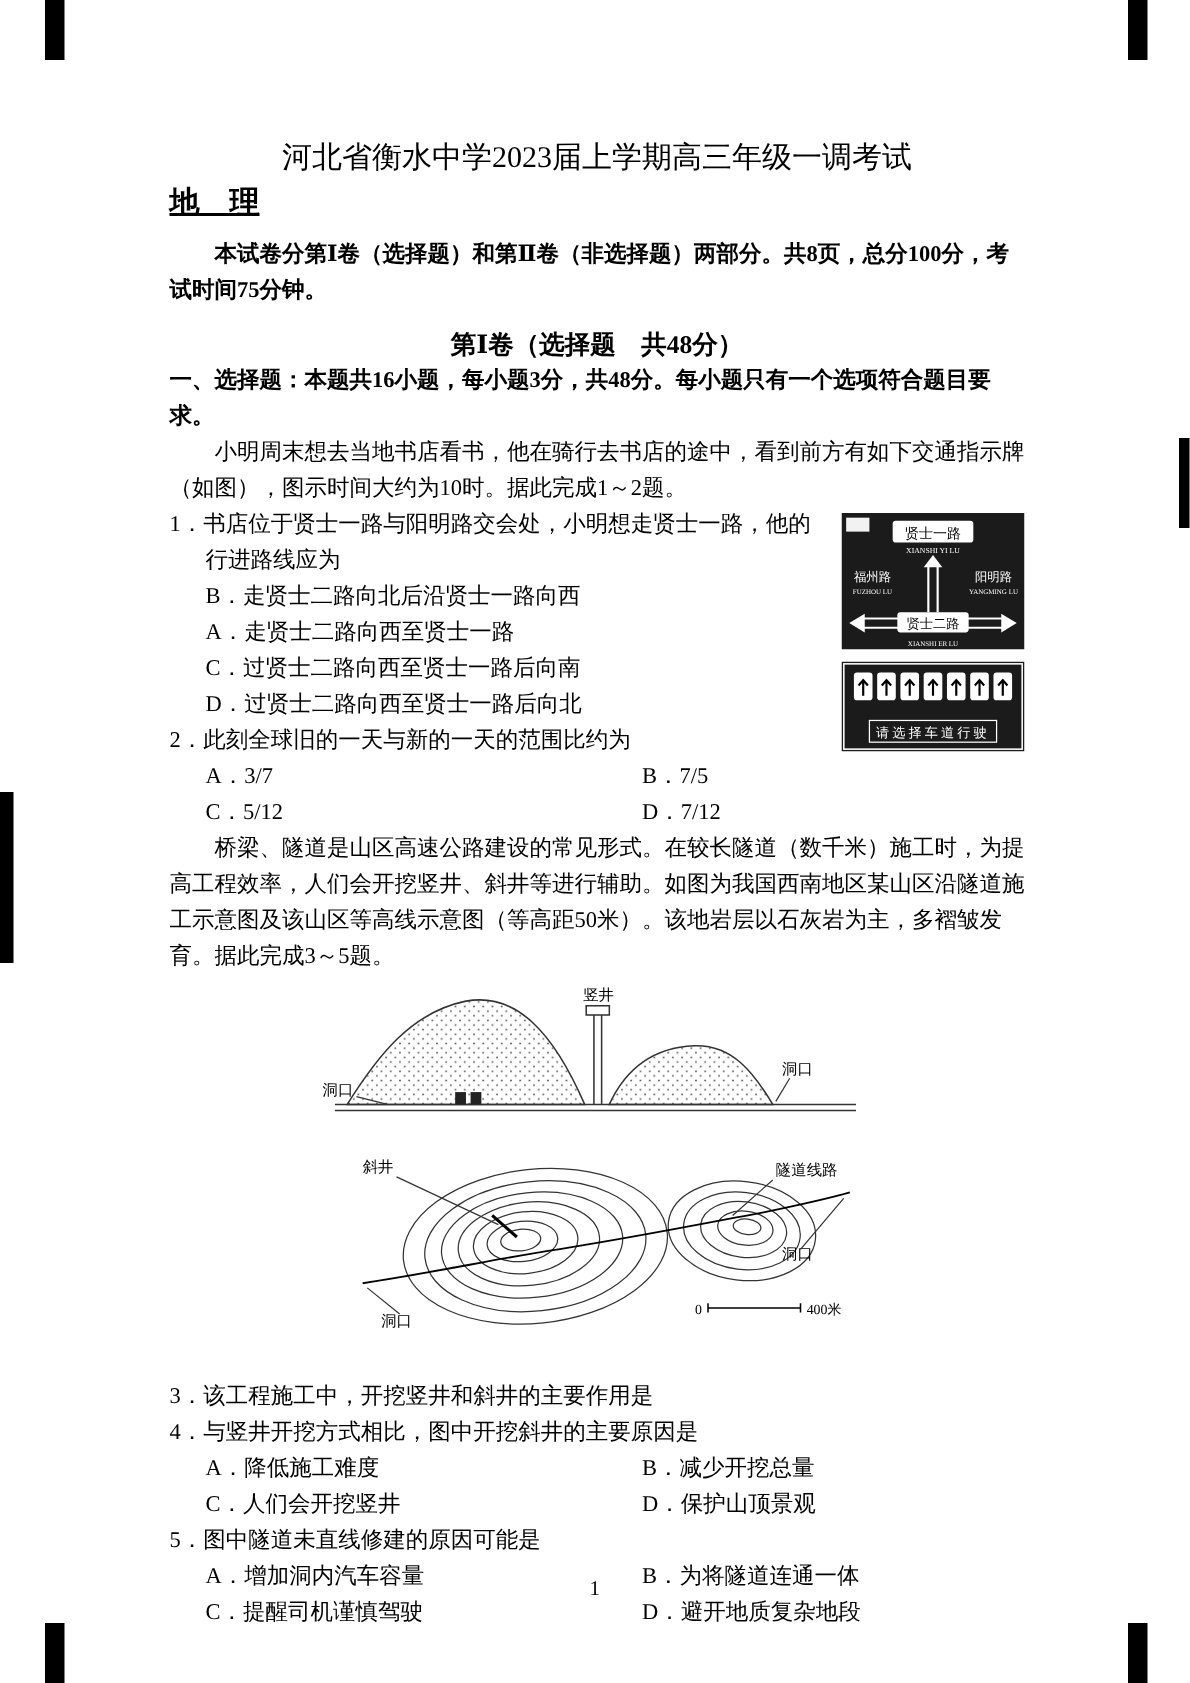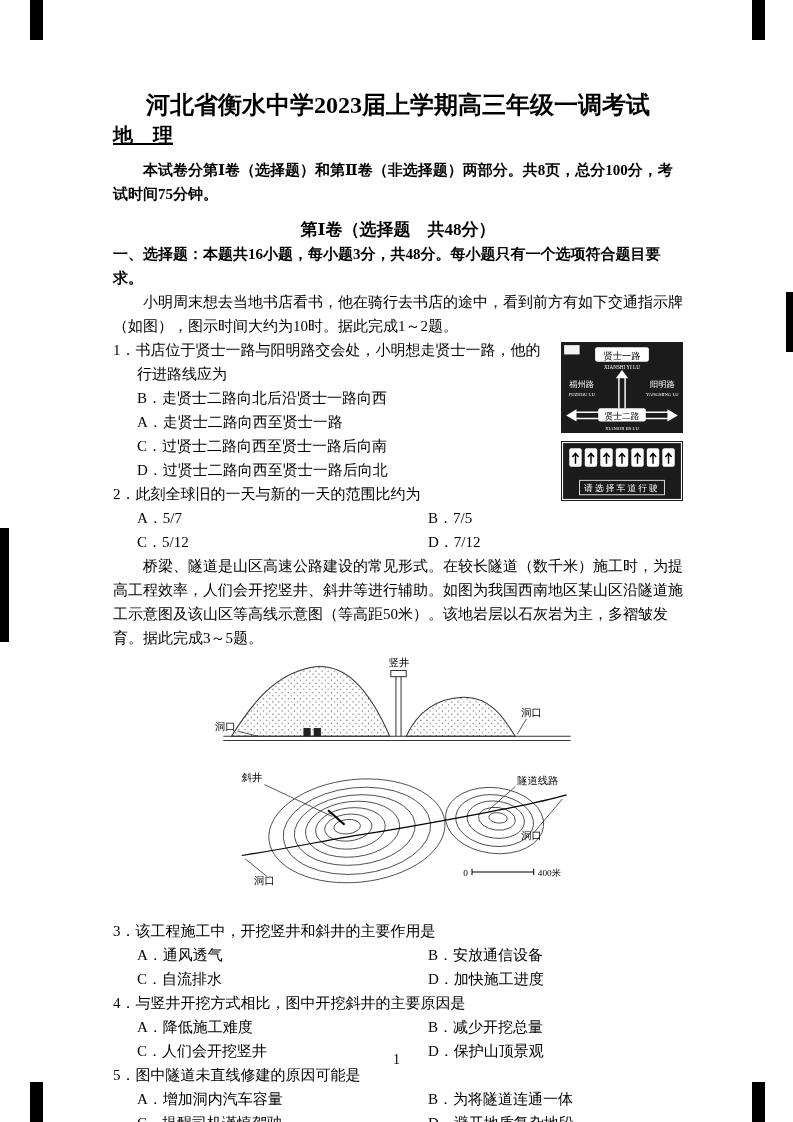--- a/index.html
+++ b/index.html
@@ -1,21 +1,21 @@
 <!DOCTYPE html>
 <html><head>
 <meta charset="utf-8">
 <title>Exam Page</title>
 <style>
   * { margin:0; padding:0; box-sizing:border-box; }
   html,body { width:793px; height:1122px; background:#ffffff; }
   body { font-family:"Liberation Serif","DejaVu Serif",serif; color:#000; position:relative; overflow:hidden; }
   .mark { position:absolute; background:#000; }
   .page { position:absolute; left:113px; top:90px; width:570px; font-size:15px; line-height:24px; }
-  .title { font-size:24px; font-weight:bold; text-align:center; line-height:30px; }
+  .title { font-size:20px; font-weight:normal; text-align:center; line-height:30px; }
   .subject { font-size:20px; font-weight:bold; text-align:left; line-height:30px; margin-bottom:8px;text-decoration:underline; }
   .intro { font-weight:bold; text-indent:2em; margin-bottom:2px; }
   .section { font-size:17px; font-weight:bold; text-align:center; margin:12px 0 0; }
   .instruction { font-weight:bold; }
   .para { text-indent:2em; }
   .opt { padding-left:24px; }
   .optgrid { padding-left:24px; display:grid; grid-template-columns:291px 1fr; }
   .qblock { overflow:visible; }
   .sign { float:right; width:122px; margin:4px 0 4px 10px; }
   .sign svg { display:block; }
@@ -111,21 +111,21 @@
       <p class="opt">行进路线应为</p>
       <p class="opt">B．走贤士二路向北后沿贤士一路向西</p>
       <p class="opt">A．走贤士二路向西至贤士一路</p>
       <p class="opt">C．过贤士二路向西至贤士一路后向南</p>
       <p class="opt">D．过贤士二路向西至贤士一路后向北</p>
     </div>
 
     <div>
       <p>2．此刻全球旧的一天与新的一天的范围比约为</p>
       <div class="optgrid">
-        <span>A．5/7</span>
+        <span>A．3/7</span>
         <span>B．7/5</span>
         <span>C．5/12</span>
         <span>D．7/12</span>
       </div>
     </div>
     <div class="clear"></div>
   </div>
 
   <p class="para">桥梁、隧道是山区高速公路建设的常见形式。在较长隧道（数千米）施工时，为提高工程效率，人们会开挖竖井、斜井等进行辅助。如图为我国西南地区某山区沿隧道施工示意图及该山区等高线示意图（等高距50米）。该地岩层以石灰岩为主，多褶皱发育。据此完成3～5题。</p>
 
@@ -192,26 +192,20 @@
       <line x1="252" y1="212" x2="312" y2="212" stroke="#000"></line>
       <line x1="252" y1="209" x2="252" y2="215" stroke="#000"></line>
       <line x1="312" y1="209" x2="312" y2="215" stroke="#000"></line>
       <text x="248" y="216" font-size="9" text-anchor="end">0</text>
       <text x="316" y="216" font-size="9">400米</text>
     </g>
   </svg>
 
   <div>
     <p>3．该工程施工中，开挖竖井和斜井的主要作用是</p>
-    <div class="optgrid">
-      <span>A．通风透气</span>
-      <span>B．安放通信设备</span>
-      <span>C．自流排水</span>
-      <span>D．加快施工进度</span>
-    </div>
   </div>
 
   <div>
     <p>4．与竖井开挖方式相比，图中开挖斜井的主要原因是</p>
     <div class="optgrid">
       <span>A．降低施工难度</span>
       <span>B．减少开挖总量</span>
       <span>C．人们会开挖竖井</span>
       <span>D．保护山顶景观</span>
     </div>

